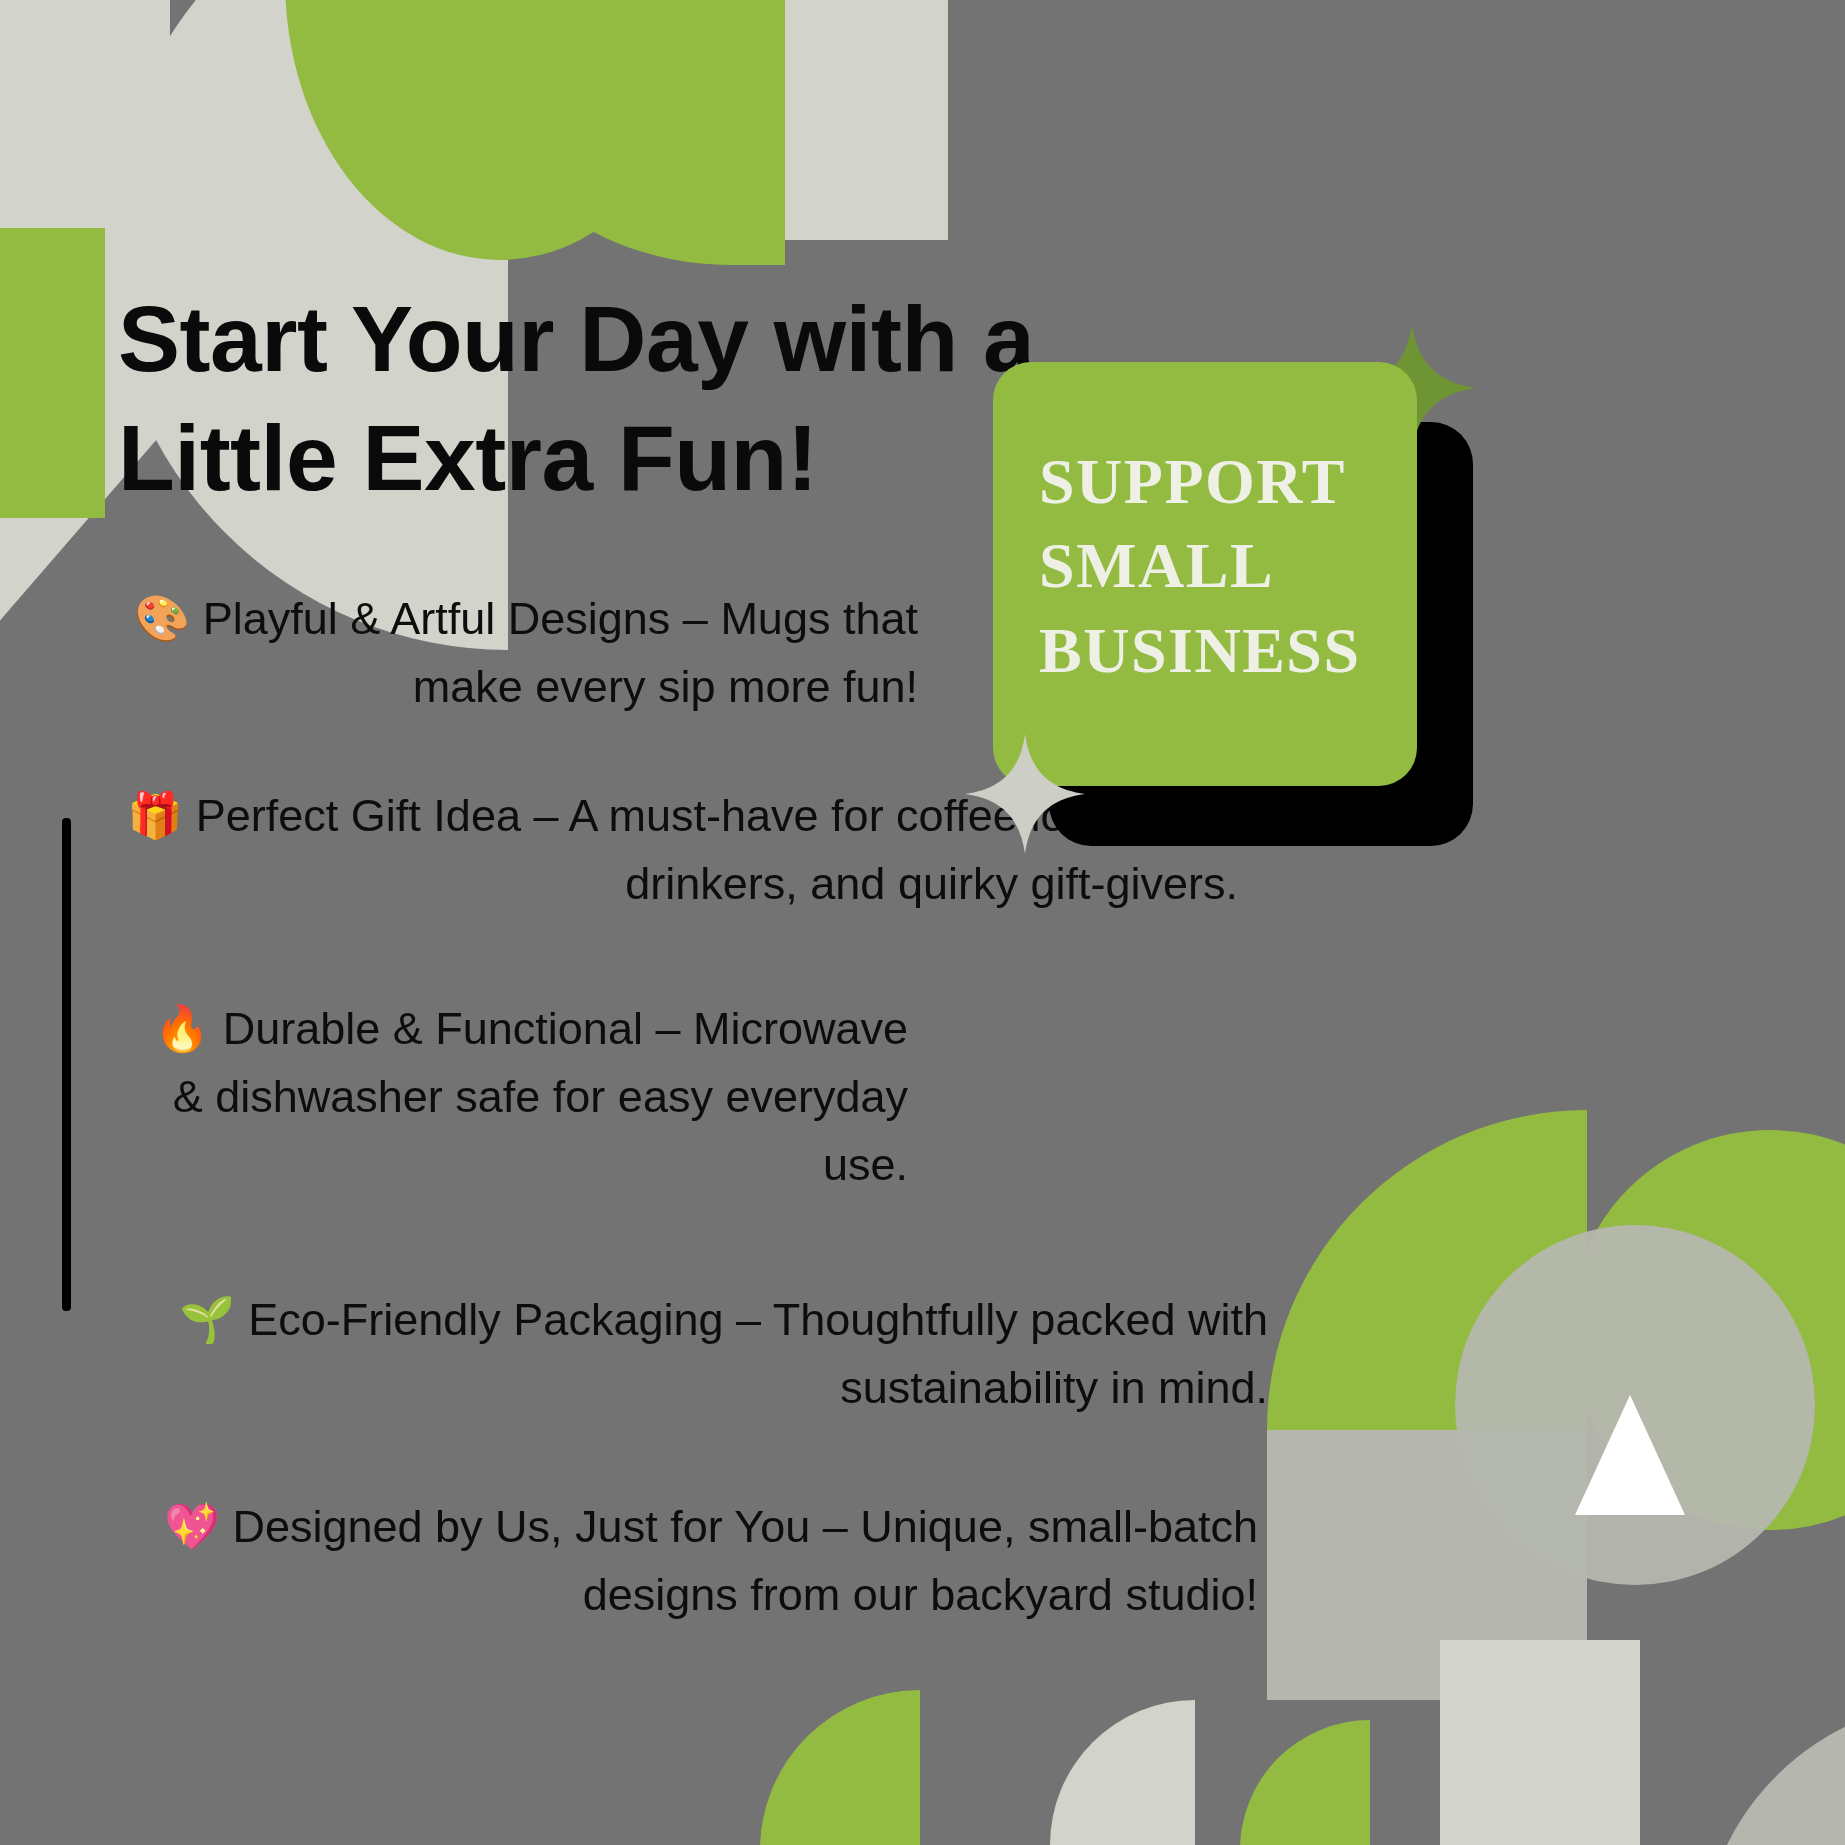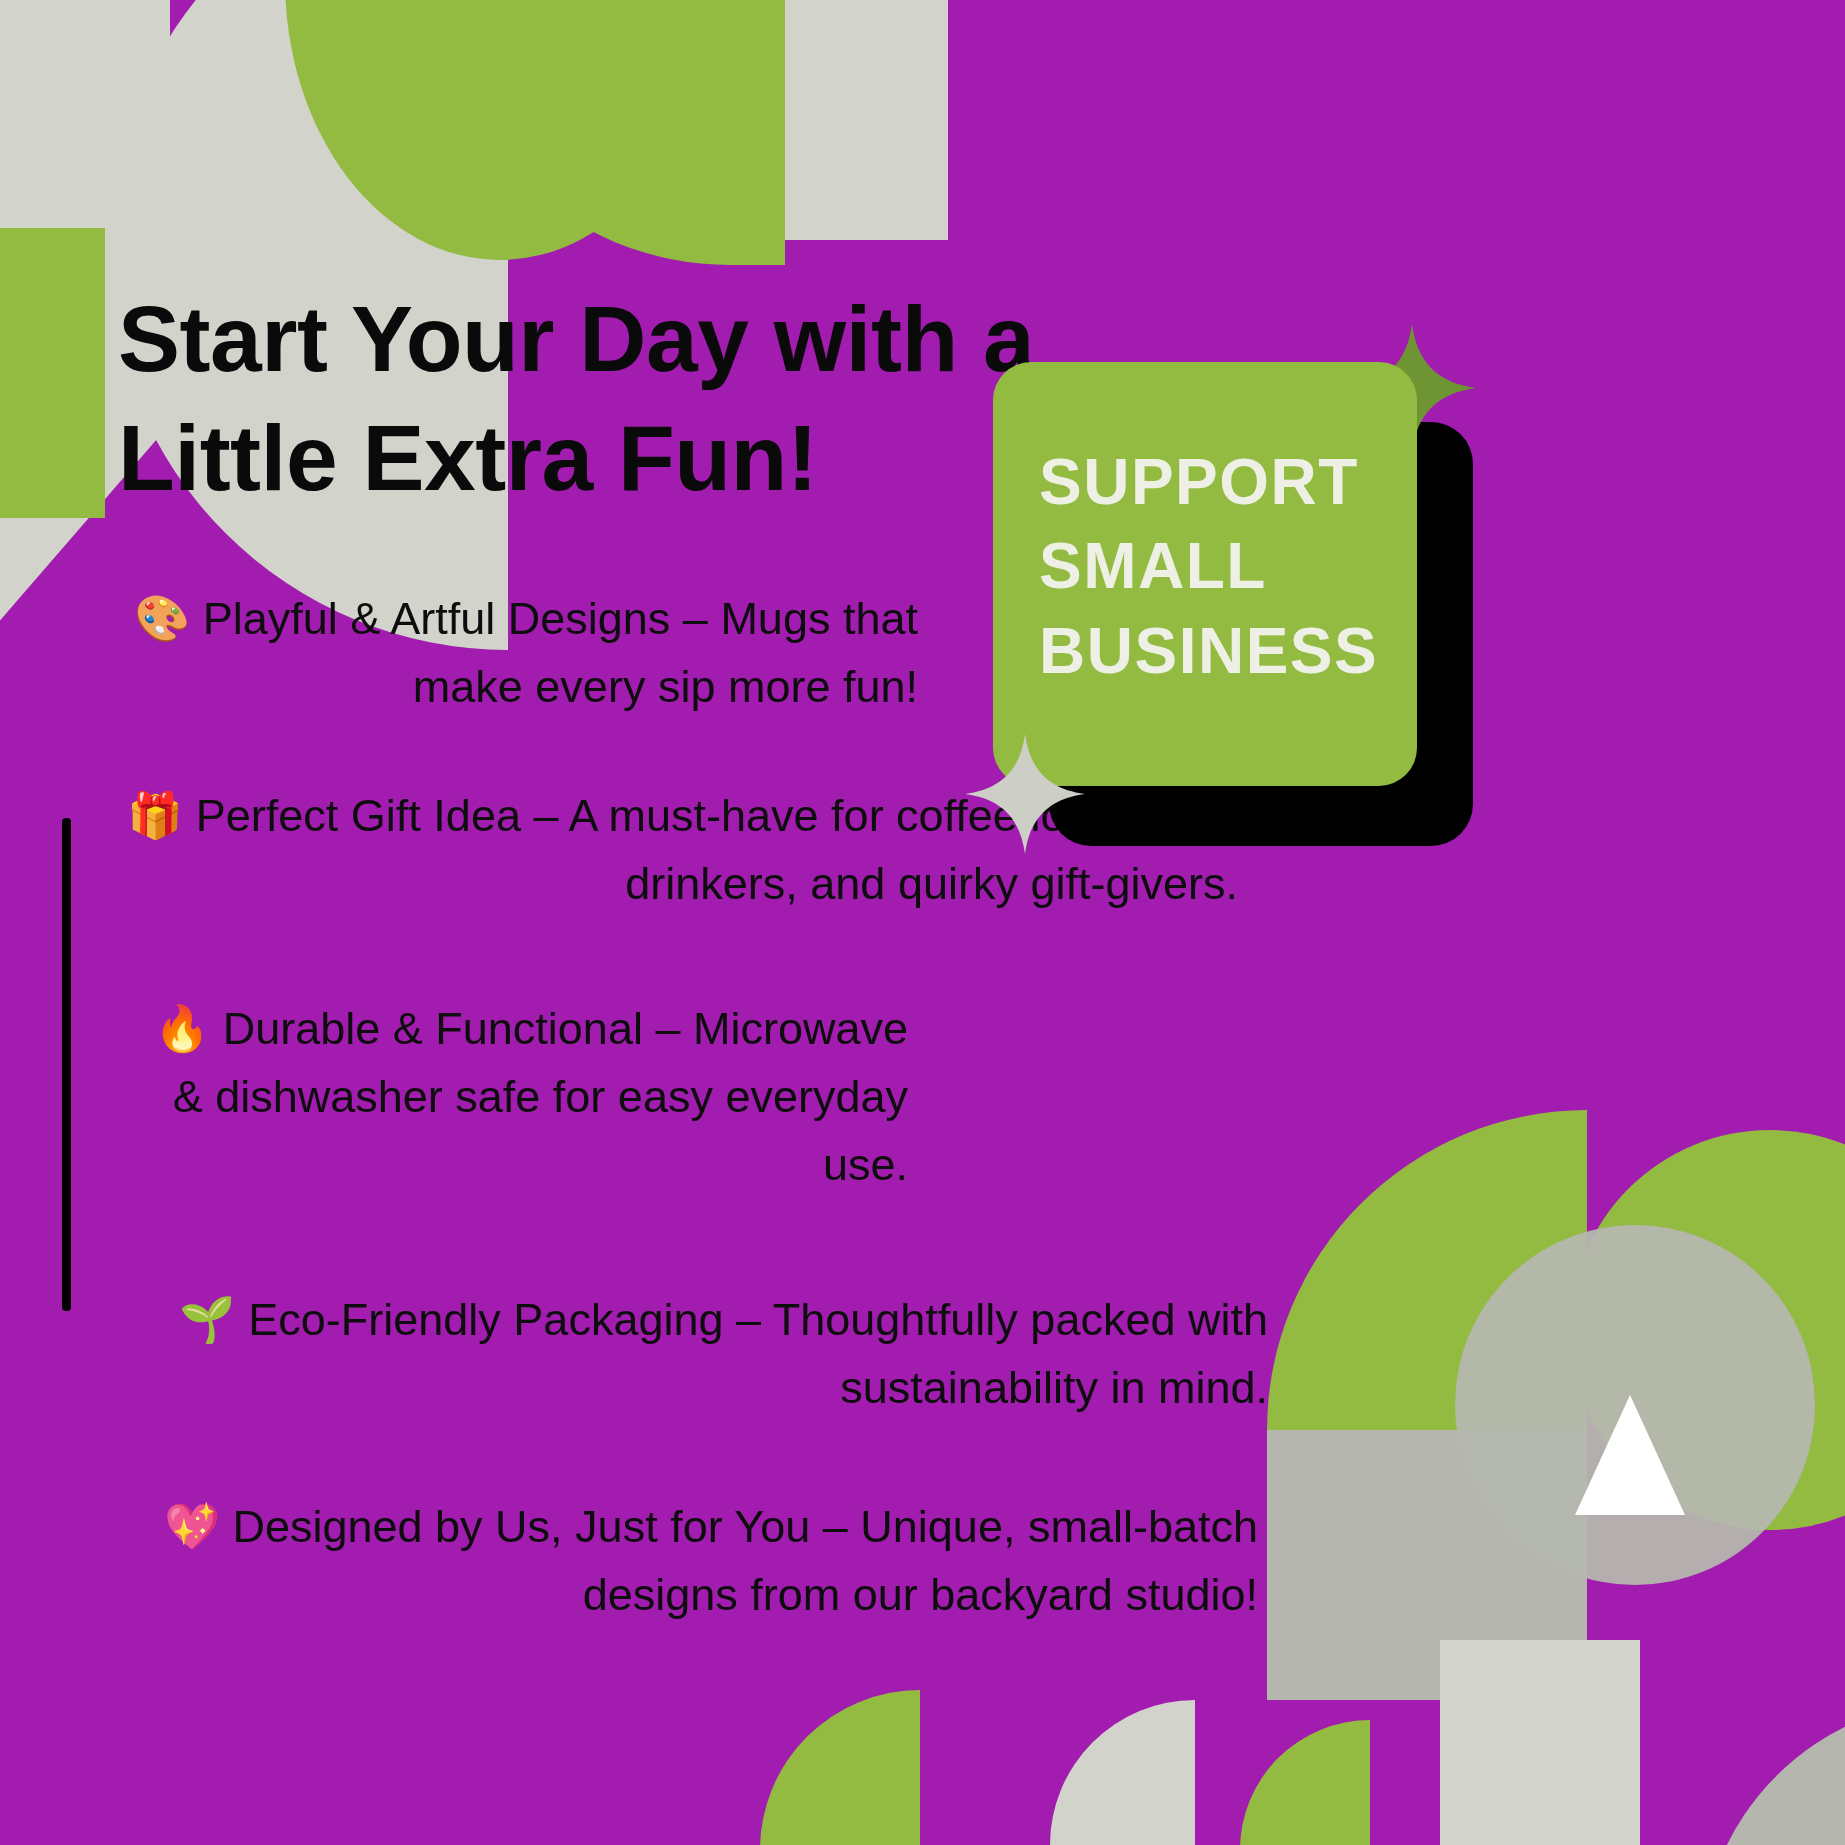--- a/index.html
+++ b/index.html
@@ -4,21 +4,21 @@
 <style>
   html, body {
     margin: 0;
     padding: 0;
     background: #ffffff;
   }
   #poster {
     position: relative;
     width: 1845px;
     height: 1845px;
-    background: #a21caf;
+    background: #737373;
     overflow: hidden;
     font-family: "Liberation Sans", sans-serif;
   }
 
   
   .deco { position: absolute; pointer-events: none; }
 
   
   .tl-grey-wedge {           
     left: -60px; top: -10px; width: 230px; height: 700px;
@@ -142,21 +142,21 @@
   .bullet.w1 { width: 800px; }
   .bullet.w2 { width: 790px; margin-bottom: 86px; }
   .bullet.w3 { width: 1120px; margin-bottom: 76px; }
   .bullet.w4 { width: 1150px; margin-bottom: 70px; }
   .bullet.w5 { width: 1140px; }
 
   
   .badge-wrap {
     position: absolute;
     left: 993px; top: 362px;
-    width: 500px; height: 500px;
+    width: 500px; height: 500px; font-family: Liberation Serif, serif;
   }
   .badge-shadow {
     position: absolute;
     left: 56px; top: 60px;
     width: 424px; height: 424px;
     background: #000000;
     border-radius: 42px;
   }
   .badge-card {
     position: absolute;

